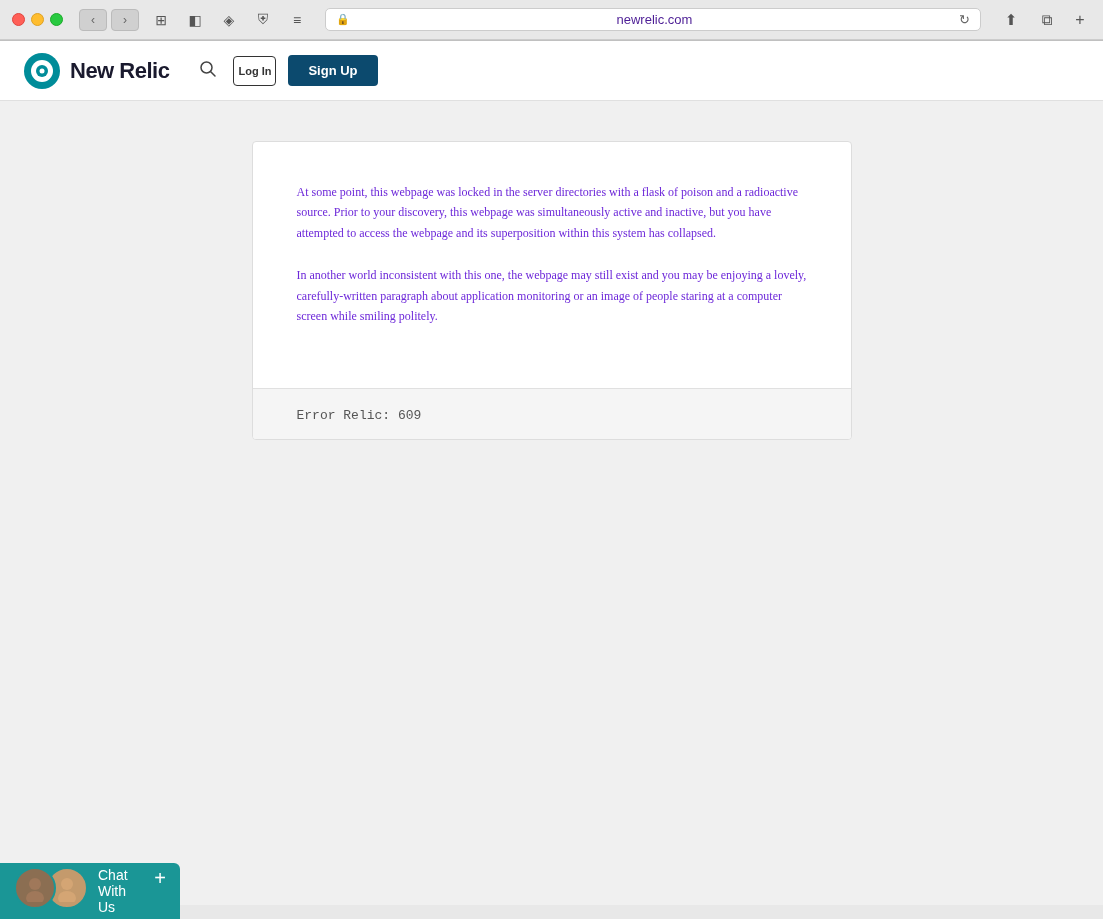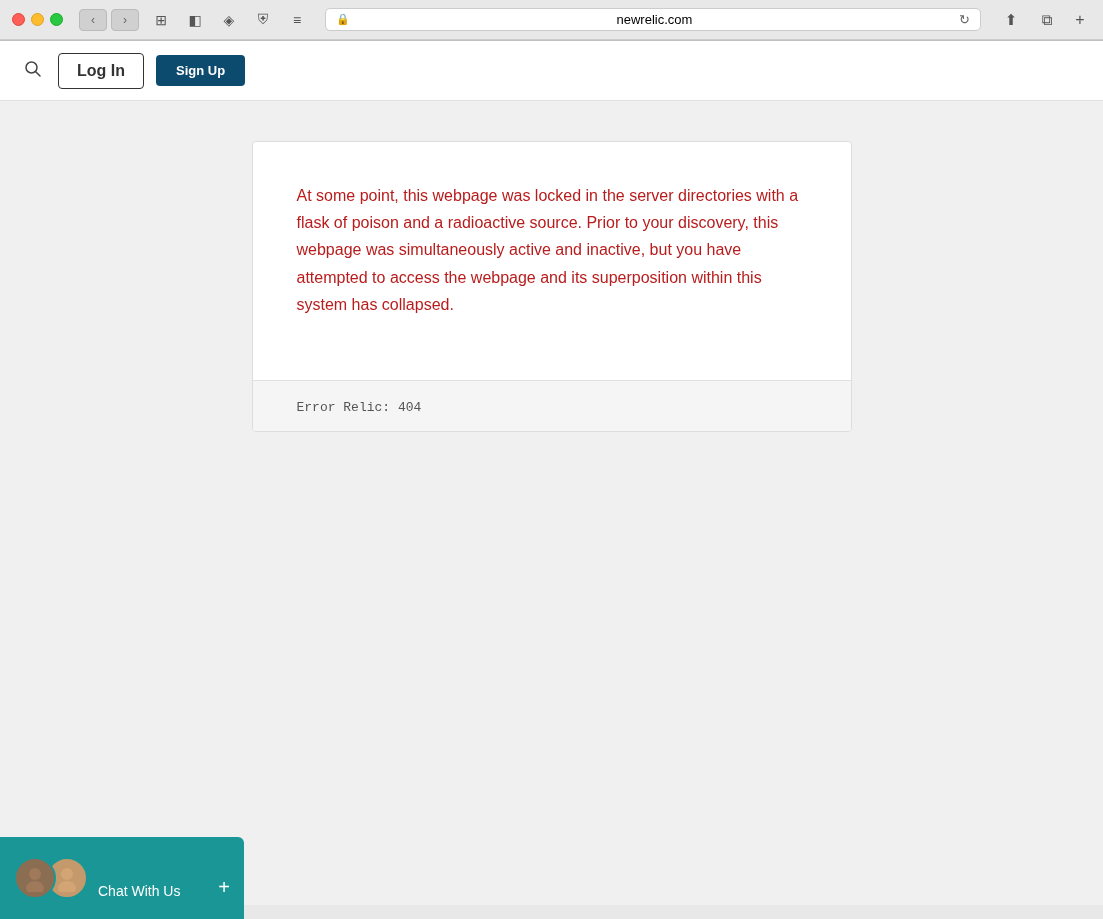--- a/index.html
+++ b/index.html
@@ -90,21 +90,21 @@
     }
 
     .lock-icon {
       color: #888;
       font-size: 11px;
     }
 
     .address-text {
       flex: 1;
       text-align: center;
-      color: #000000;
+      color: #4c1d95;
     }
 
     .refresh-btn {
       color: #666;
       cursor: pointer;
     }
 
     .browser-actions {
       display: flex;
       gap: 8px;
@@ -196,22 +196,22 @@
     .nav-actions {
       display: flex;
       gap: 12px;
       align-items: center;
     }
 
     .btn-login {
       border: 1px solid #333;
       background: white;
       color: #333;
-      padding: 8px 18px;
-      font-size: 16px;
+      padding: 8px 4px;
+      font-size: 11px;
       font-weight: 600;
       border-radius: 4px;
       cursor: pointer;
     }
 
     .btn-signup {
       background: #0c4a6e;
       color: white;
       padding: 8px 20px;
       font-size: 13px;
@@ -244,23 +244,23 @@
     .error-title {
       font-family: "Courier New", Courier, monospace;
       font-size: 32px;
       font-weight: normal;
       color: #222;
       margin-bottom: 28px;
       line-height: 1.2;
     }
 
     .error-text {
-      font-family: Liberation Sans, sans-serif;
-      font-size: 16px;
-      color: #b91c1c;
+      font-family: Liberation Serif, serif;
+      font-size: 12px;
+      color: #6d28d9;
       line-height: 1.7;
       margin-bottom: 22px;
     }
 
     .error-footer {
       background: #f5f5f5;
       border-top: 1px solid #e0e0e0;
       padding: 16px 44px;
     }
 
@@ -268,25 +268,25 @@
       font-family: "Courier New", Courier, monospace;
       font-size: 13px;
       color: #555;
     }
 
     
     .chat-widget {
       position: fixed;
       bottom: 0;
       left: 0;
-      width: 244px;
+      width: 180px;
       background: #1a9696;
       display: flex;
-      align-items: flex-end;
-      padding: 20px 14px;
+      align-items: flex-start;
+      padding: 4px 14px;
       gap: 10px;
       cursor: pointer;
       border-top-right-radius: 6px;
     }
 
     .chat-avatars {
       display: flex;
       gap: -6px;
     }
 
@@ -370,44 +370,55 @@
       <div class="action-btn">⬆</div>
       <div class="action-btn">⧉</div>
       <div class="new-tab-btn">+</div>
     </div>
   </div>
 </div>
 
 <div class="website">
 
   <nav class="nav">
+    <div class="nav-logo">
+
+      <svg class="logo-icon" viewBox="0 0 36 36">
+        <circle cx="18" cy="18" r="18" fill="#008C99"></circle>
+        <circle cx="18" cy="18" r="11" fill="white"></circle>
+        <circle cx="18" cy="18" r="6" fill="#008C99"></circle>
+        <circle cx="18" cy="18" r="2.5" fill="white"></circle>
+      </svg>
+      <span class="logo-text">New Relic</span>
+    </div>
 
 
     <span class="nav-search">
       <svg width="18" height="18" viewBox="0 0 18 18" fill="none">
         <circle cx="7.5" cy="7.5" r="5.5" stroke="#444" stroke-width="1.5"></circle>
         <line x1="11.5" y1="11.5" x2="16" y2="16" stroke="#444" stroke-width="1.5" stroke-linecap="round"></line>
       </svg>
     </span>
 
     <div class="nav-actions">
       <button class="btn-login">Log In</button>
       <button class="btn-signup">Sign Up</button>
     </div>
   </nav>
 
   <div class="main-content">
     <div class="error-card">
       <div class="error-body">
         <p class="error-text">At some point, this webpage was locked in the server directories with a flask of poison and a radioactive source. Prior to your discovery, this webpage was simultaneously active and inactive, but you have attempted to access the webpage and its superposition within this system has collapsed.</p>
+        <p class="error-text">In another world inconsistent with this one, the webpage may still exist and you may be enjoying a lovely, carefully-written paragraph about application monitoring or an image of people staring at a computer screen while smiling politely.</p>
       </div>
       <div class="error-footer">
         <span class="error-code">
           <span>Error Relic:</span>
-          <span>404</span>
+          <span>609</span>
         </span>
       </div>
     </div>
   </div>
 </div>
 
 <div class="chat-widget">
   <div class="chat-avatars">
     <div class="avatar avatar-1">
       <svg viewBox="0 0 28 28" fill="none">

